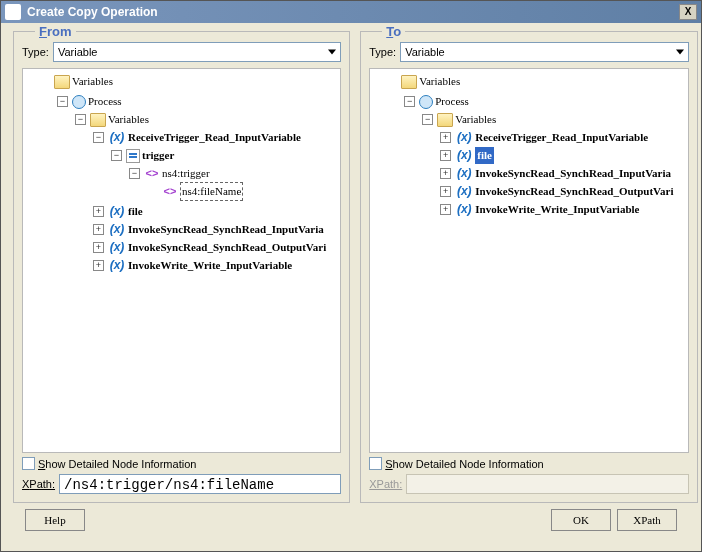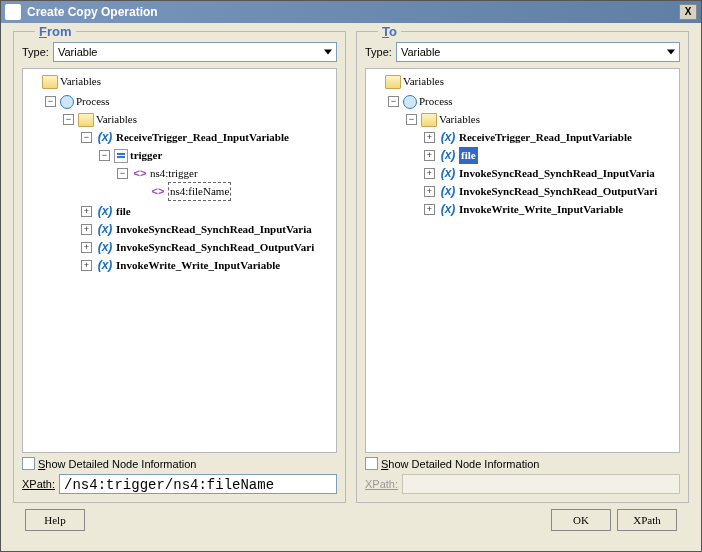--- a/index.html
+++ b/index.html
@@ -91,21 +91,21 @@
     border-left: 4px solid transparent;
     border-right: 4px solid transparent;
     border-top: 5px solid #000;
   }
   .tree-container {
     flex: 1;
     border: 1px solid #b9b9b9;
     background: #fff;
     overflow: auto;
     position: relative;
-    padding: 4px 2px;
+    padding: 4px 14px;
     white-space: nowrap;
   }
   .tree ul { list-style: none; margin: 0; padding-left: 18px; }
   .tree > ul { padding-left: 2px; }
   .tree li { line-height: 17px; }
   .node-row { display: inline-flex; align-items: center; gap: 2px; }
   .exp {
     width: 11px; height: 11px;
     border: 1px solid #888;
     background: #fff;

